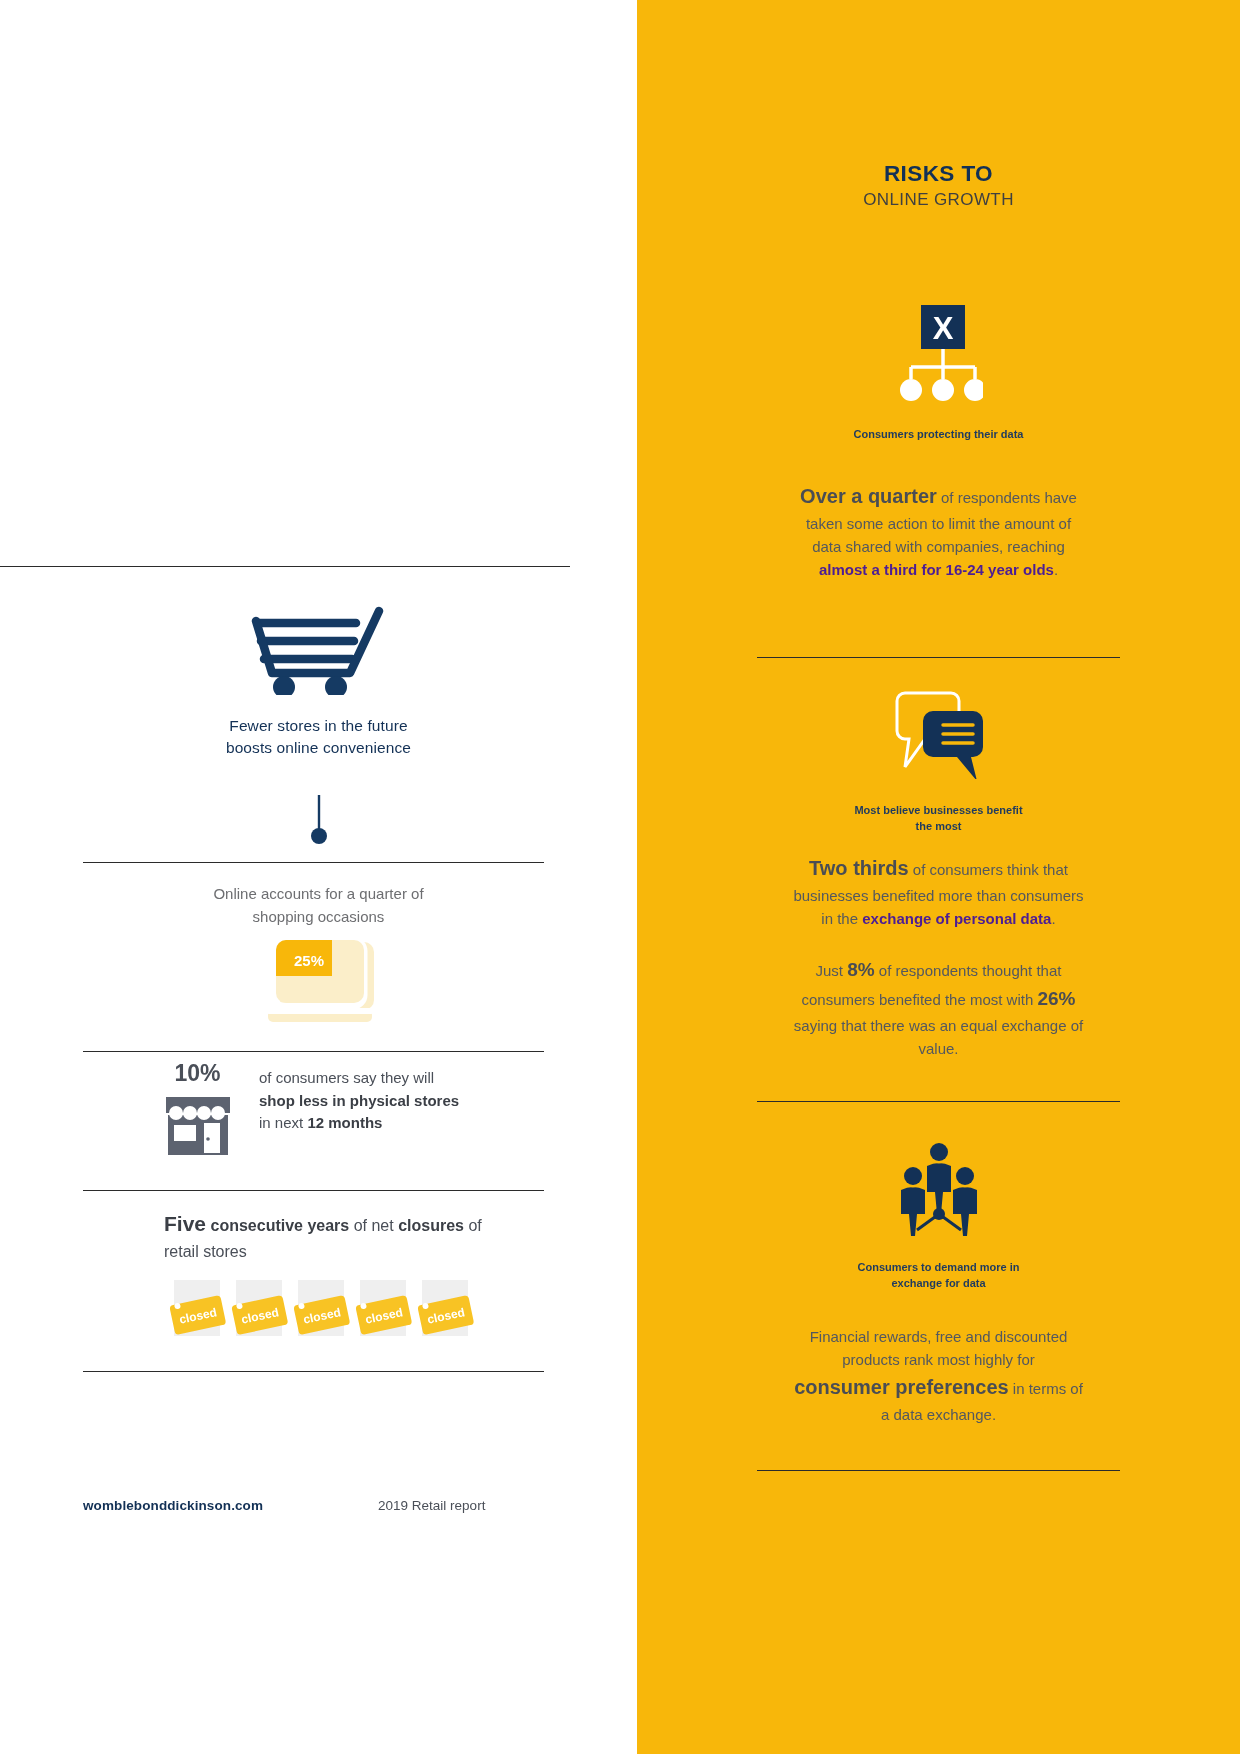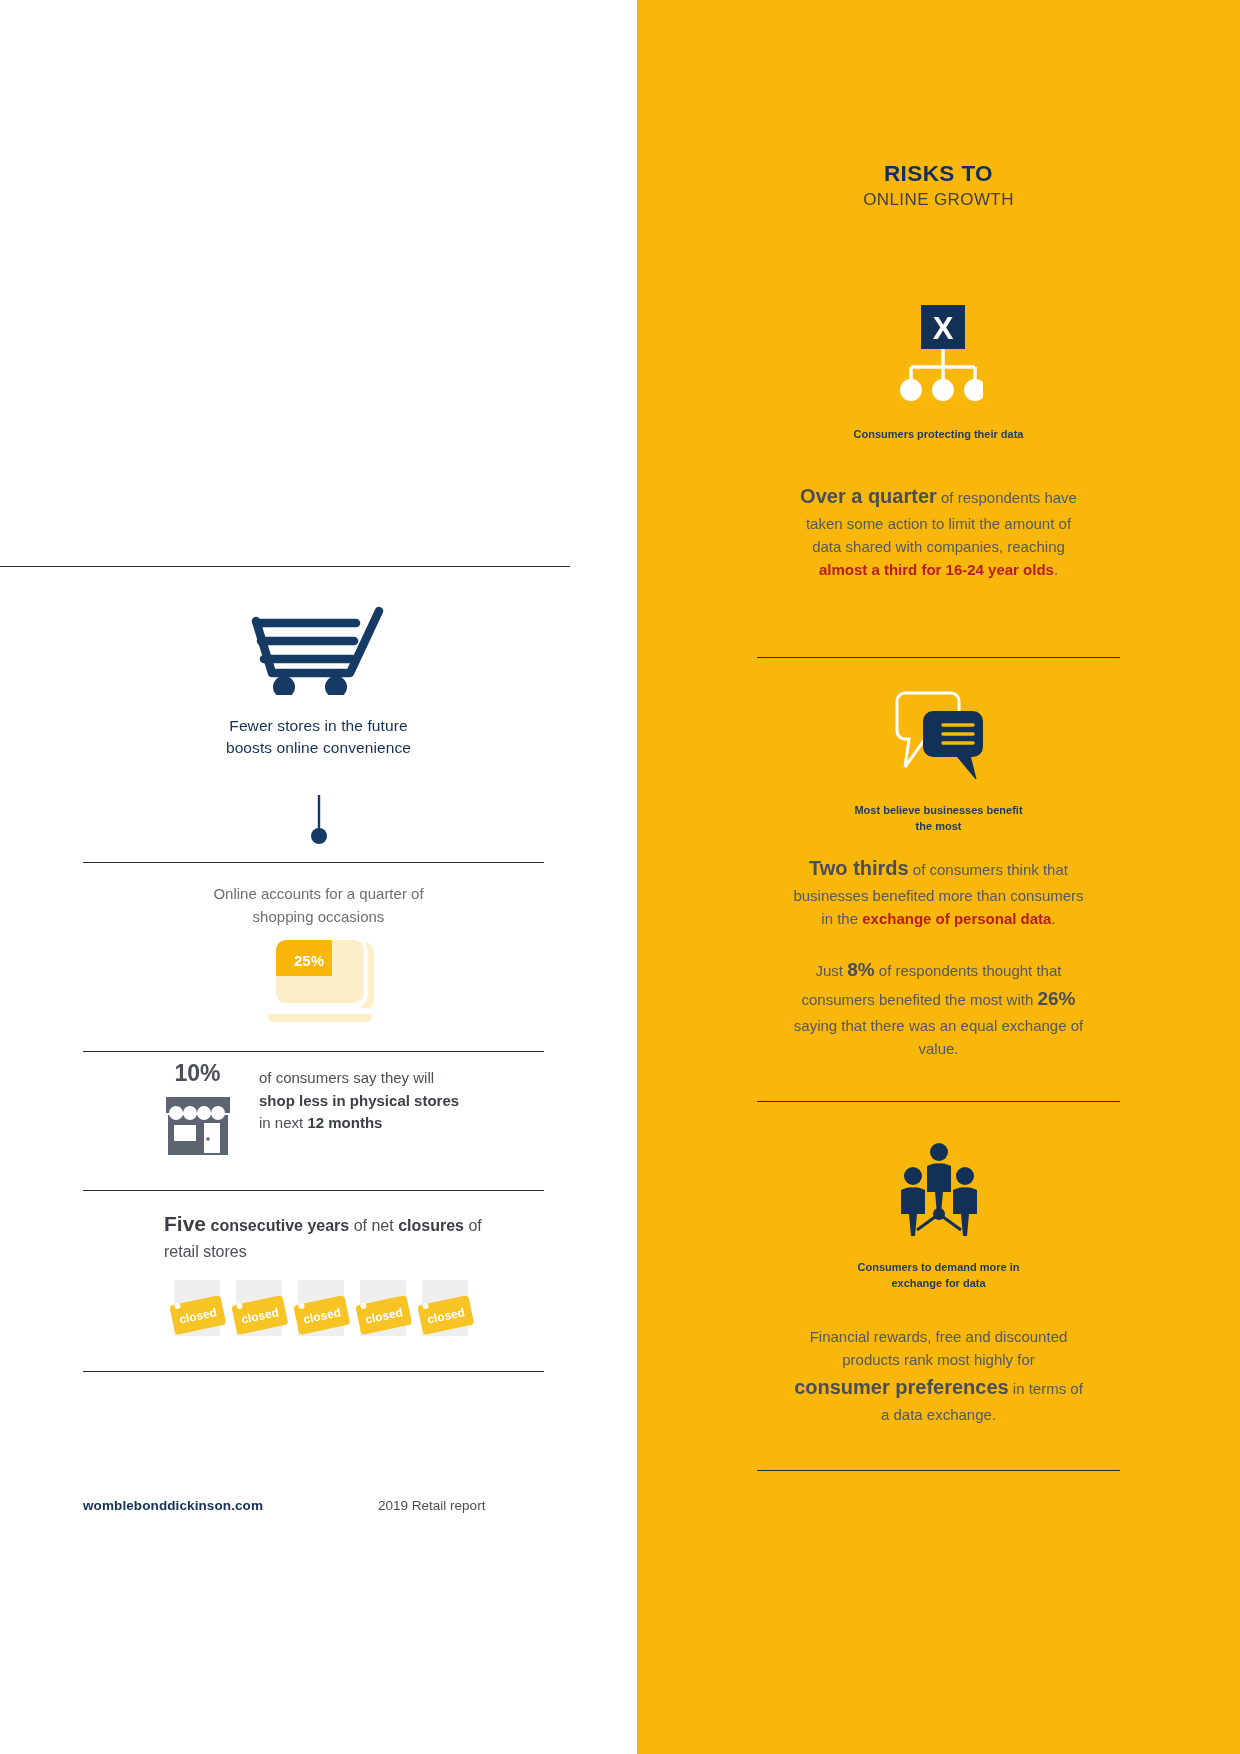--- a/index.html
+++ b/index.html
@@ -86,21 +86,21 @@
 
   .r-sec { position:absolute; width:603px; text-align:center; }
   .r-icon { display:block; margin:0 auto; }
   .r-head {
     font-size:11px; font-weight:bold; color:#1f3a5f; line-height:1.42;
     margin:0 auto; max-width:300px;
   }
   .r-body {
     font-size:15px; color:#54585f; line-height:1.55; margin:0 auto; max-width:292px;
   }
-  .r-body b { font-weight:bold; color:#b91c1c; }
+  .r-body b { font-weight:bold; color:#4c1d95; }
   .r-body .lead { font-size:20px; font-weight:bold; color:#4a4d54; }
   .r-body .num { font-size:19px; font-weight:bold; color:#4a4d54; }
 
   .r-rule { position:absolute; left:120px; width:363px; height:1px; background:#2b2b2b; }
 
   #sec1 { top:305px; }
   #sec1 .r-head { margin-top:22px; }
   #sec1 .r-body { margin-top:38px; }
   #rule1 { top:657px; }
 

